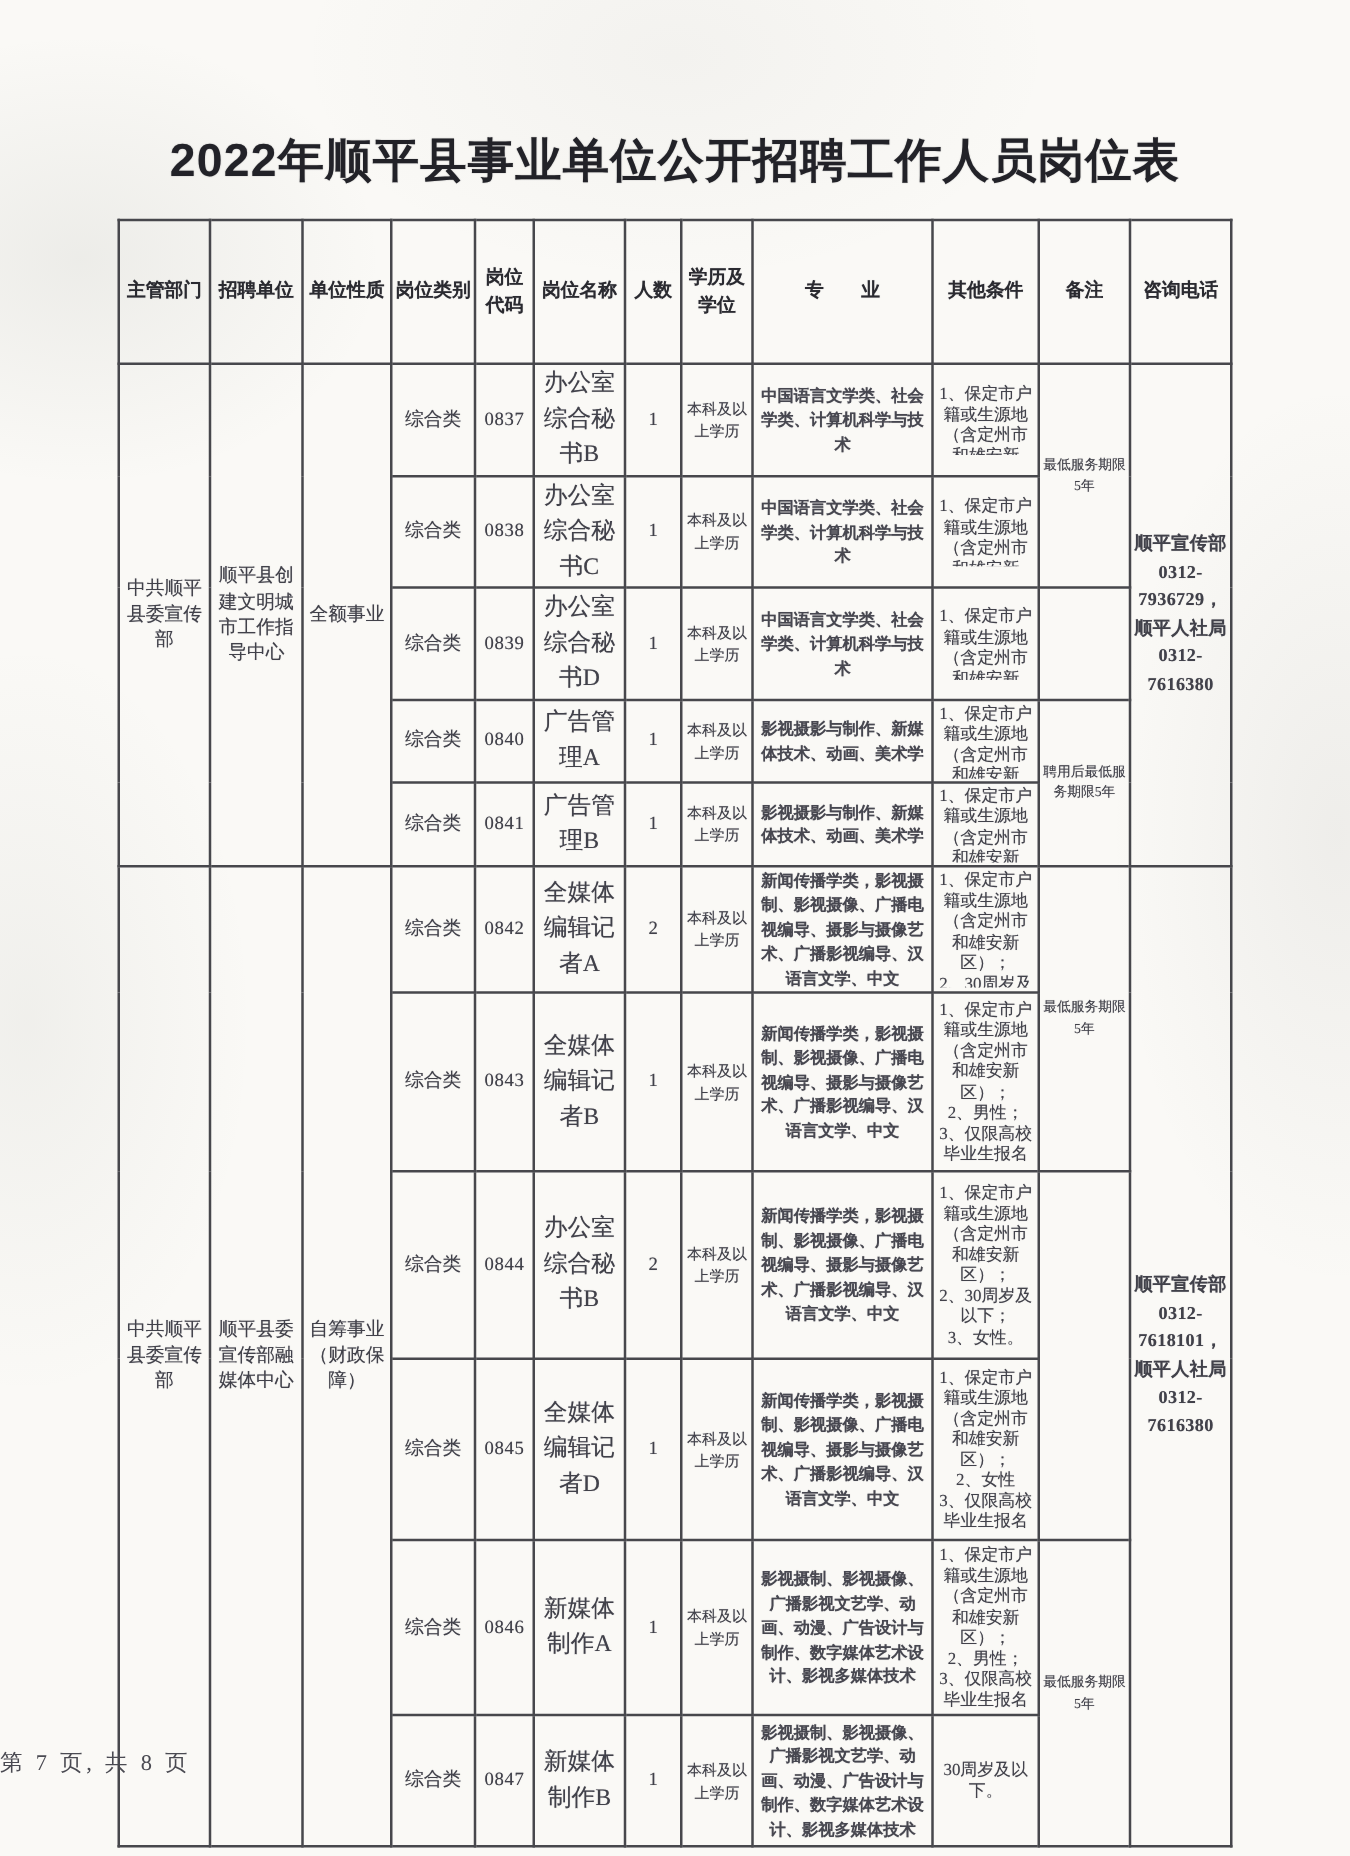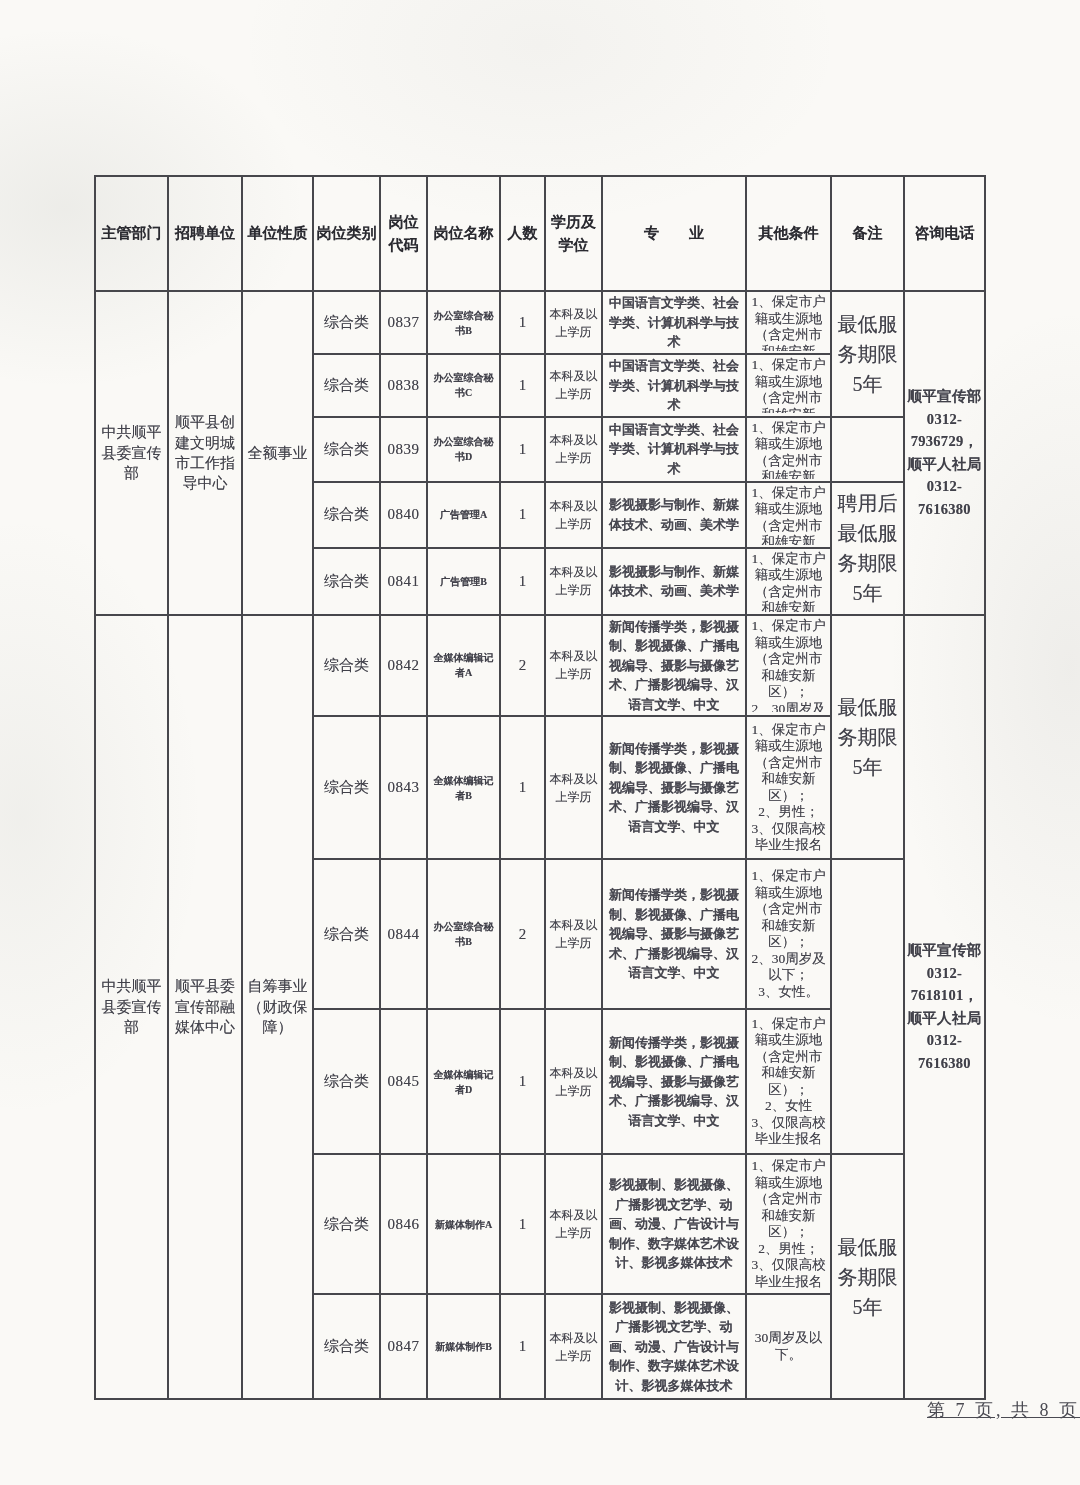--- a/index.html
+++ b/index.html
@@ -52,21 +52,21 @@
   }
   th.hd{
     font-family:"Liberation Sans","DejaVu Sans",sans-serif;
     font-weight:bold;
     font-size:15px;
     color:#2a2a30;
     line-height:1.5;
   }
   td{font-size:15px;line-height:1.35;color:#41414a;}
   td.code{font-size:15px;letter-spacing:.5px;margin-top:12px;}
-  td.name{font-size:10px;line-height:1.5;font-weight:bold;}
+  td.name{font-size:19px;line-height:1.5;}
   td.edu{text-align:left;padding-left:5px;font-size:12px;line-height:1.5;}
   td.major{
     text-align:left;
     font-size:13px;
     line-height:1.5;
     padding:2px 5px;
     color:#474750;
     font-weight:bold;
   }
   td.other{
@@ -75,43 +75,43 @@
     font-size:13.5px;
     padding:3px 3px;
     color:#42424b;
   }
   td.other .clip{
     overflow:hidden;
     white-space:pre-line;
     line-height:16.5px;
   }
   td.other.vmid{vertical-align:middle;}
-  td.remark{font-size:20px;line-height:1.5;}
+  td.remark{font-size:11px;line-height:1.5;}
   td.phone{
     font-size:14.5px;
     line-height:1.55;
     white-space:pre-line;
     letter-spacing:.3px;
     font-weight:bold;
   }
   .page-footer{
     position:absolute;top:1398px;left:0;width:100%;
-    text-align:right;
+    text-align:left;
     font-size:18px;
     letter-spacing:3px;
     color:#4a4a52;
-    text-decoration:underline;
   }
 </style>
 </head>
 <body>
 
 <div class="page">
   <div class="texture"></div>
 
+  <div class="doc-title">2022年顺平县事业单位公开招聘工作人员岗位表</div>
 
   <table class="positions">
     <colgroup>
       <col style="width:73px">
         <col style="width:74px">
         <col style="width:71px">
       <col style="width:67px">
         <col style="width:47px">
         <col style="width:73px">
       <col style="width:45px">

